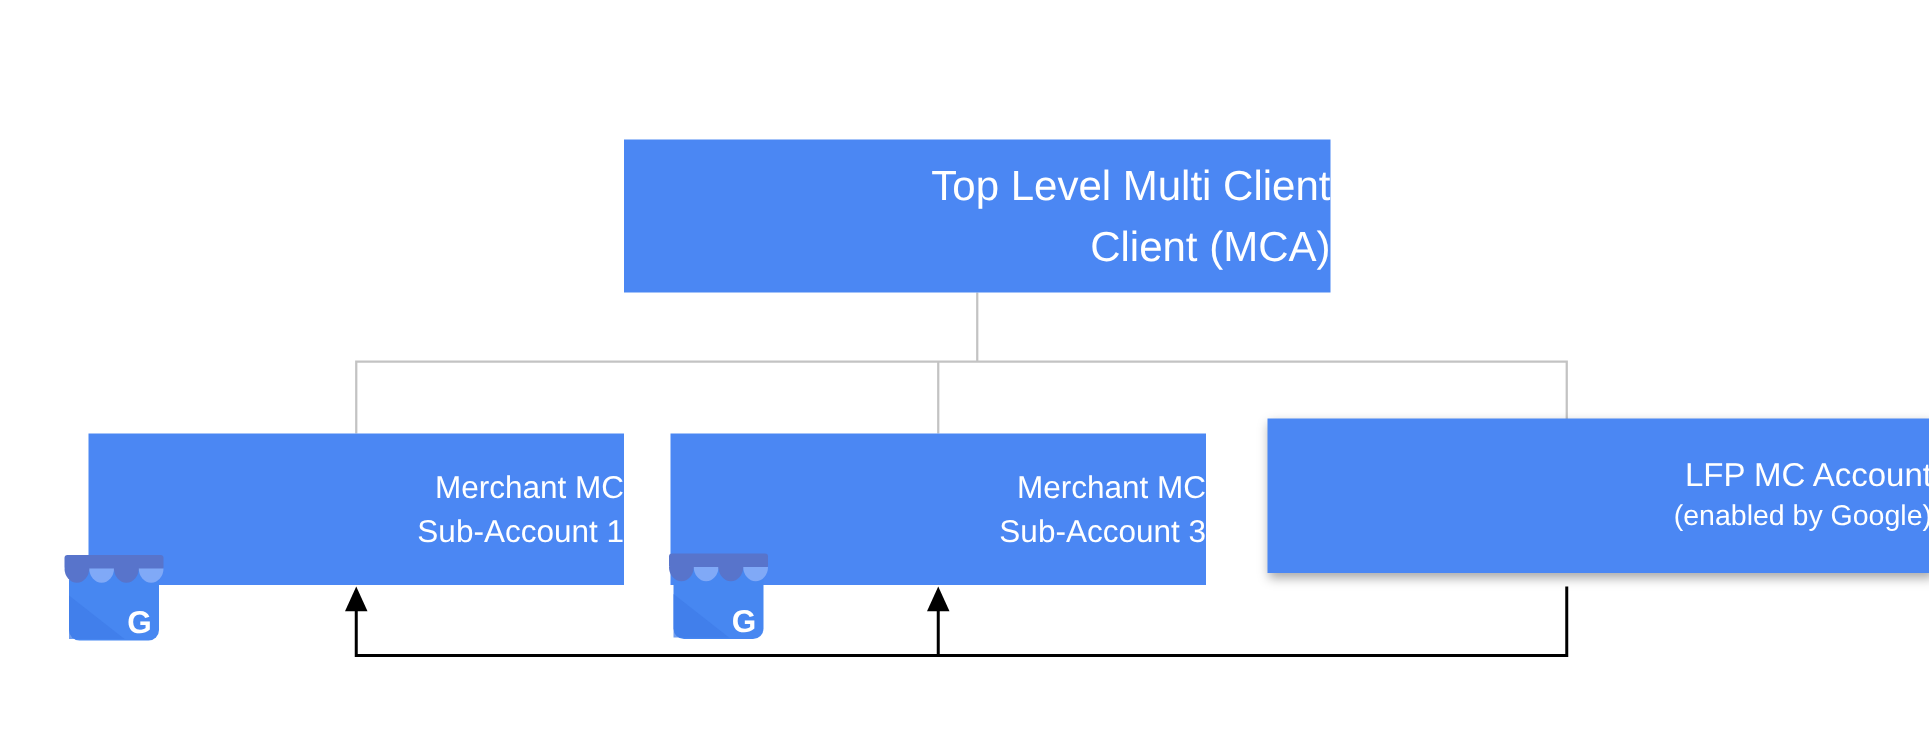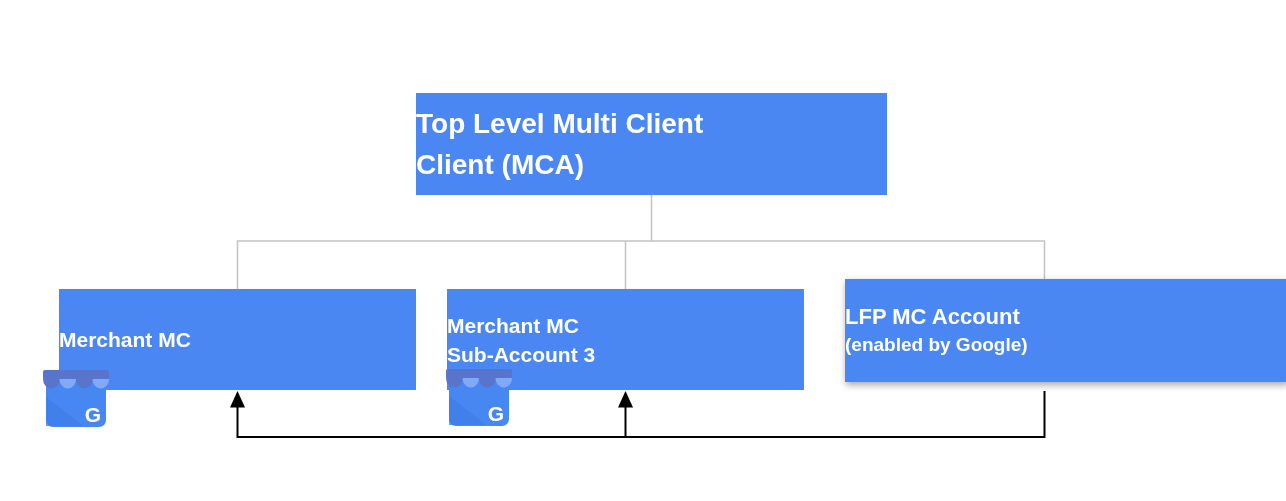--- a/index.html
+++ b/index.html
@@ -20,24 +20,23 @@
   .tree-line { stroke: var(--connector-gray, #c3c3c3); stroke-width: 1.5; fill: none; }
   .arrow-line { stroke: var(--arrow-black, #000000); stroke-width: 2; fill: none; }
   .arrowhead  { fill: var(--arrow-black, #000000); stroke: none; }
 
   .node {
     position: absolute;
     background: var(--box-blue, #4b87f3);
     color: var(--text-white, #ffffff);
     display: flex;
     flex-direction: column;
-    align-items: flex-start;
+    align-items: flex-end;
     justify-content: center;
     text-align: center;
-    font-weight: bold;
   }
   #node-mca  { left: 416px; top: 93px;  width: 471px; height: 102px; font-size: 28px; line-height: 41px; }
   #node-sub1 { left: 59px;  top: 289px; width: 357px; height: 101px; font-size: 21px; line-height: 29px; }
   #node-sub2 { left: 447px; top: 289px; width: 357px; height: 101px; font-size: 21px; line-height: 29px; }
   #node-lfp  { left: 845px; top: 279px; width: 443px; height: 103px; font-size: 22px; line-height: 28px;
                box-shadow: 1px 3px 7px rgba(0,0,0,0.35); }
   #node-lfp .line2 { font-size: 19px; }
 
   .gmb-icon { position: absolute; width: 72px; height: 62px; }
   #gmb-icon-1 { left: 40px;  top: 367px; }
@@ -71,20 +70,21 @@
     <polygon class="arrowhead" points="625.5,391 618,407.5 633,407.5"></polygon>
   </svg>
 
   <div class="node" id="node-mca">
     <div class="line1">Top Level Multi Client</div>
     <div class="line2">Client (MCA)</div>
   </div>
 
   <div class="node" id="node-sub1">
     <div class="line1">Merchant MC</div>
+    <div class="line2">Sub-Account 1</div>
   </div>
 
   <div class="node" id="node-sub2">
     <div class="line1">Merchant MC</div>
     <div class="line2">Sub-Account 3</div>
   </div>
 
   <div class="node" id="node-lfp">
     <div class="line1">LFP MC Account</div>
     <div class="line2">(enabled by Google)</div>

